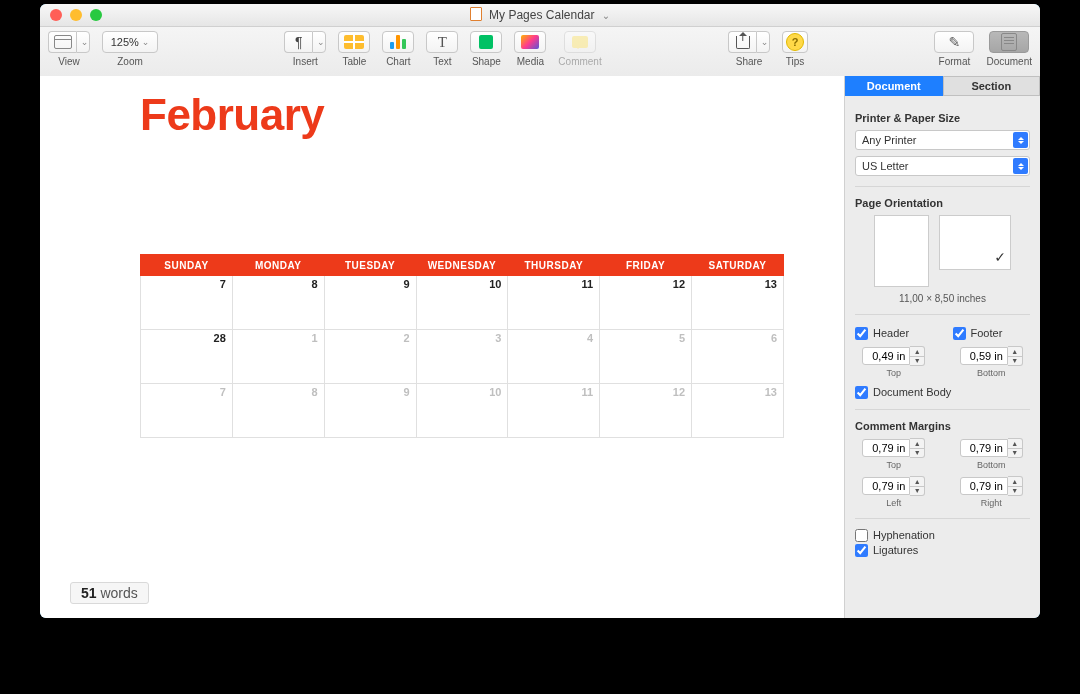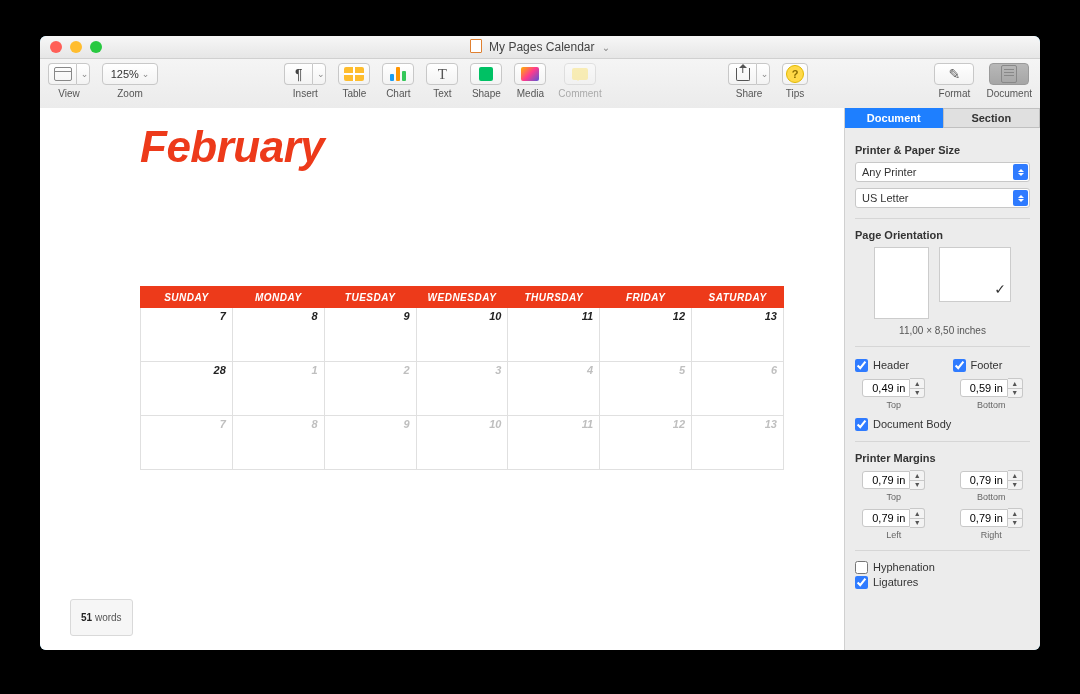--- a/index.html
+++ b/index.html
@@ -1,16 +1,16 @@
 <!DOCTYPE html>
 <html><head>
 <meta charset="utf-8">
 <style>
   html, body { margin: 0; padding: 0; font-family: -apple-system, "Helvetica Neue", Arial, sans-serif; background: #000; }
-  .window { position: relative; width: 1000px; height: 614px; margin: 36px auto; background: #7dd3fc; border-radius: 6px; box-shadow: 0 15px 40px rgba(0,0,0,.5); overflow: hidden; }
+  .window { position: relative; width: 1000px; height: 614px; margin: 4px auto; background: #7dd3fc; border-radius: 6px; box-shadow: 0 15px 40px rgba(0,0,0,.5); overflow: hidden; }
 
   
   .titlebar { position: relative; height: 22px; background: linear-gradient(#f7f7f7,#e6e6e6); border-bottom: 1px solid #d0d0d0; }
   .traffic { position: absolute; left: 10px; top: 5px; display: flex; gap: 8px; }
   .traffic span { width: 12px; height: 12px; border-radius: 50%; display: inline-block; }
   .t-close { background:#ff5f57; } .t-min { background:#ffbd2e; } .t-max { background:#28c940; }
   .title { position:absolute; left:0; right:0; top:3px; text-align:center; font-size:12px; color:#444; }
   .title-chevron { font-size:10px; color:#888; margin-left:4px; }
   .title-doc-icon { display:inline-block; width:10px; height:12px; margin-right:4px; vertical-align:-2px; border:1px solid #e08030; border-radius:1px; background:#fff; position:relative; }
 
@@ -49,31 +49,31 @@
   .ico-share::before{content:"";position:absolute;left:50%;top:-8px;transform:translateX(-50%);border:4px solid transparent;border-bottom-color:#555;}
   .ico-share::after{content:"";position:absolute;left:50%;top:-3px;width:1.5px;height:8px;background:#555;transform:translateX(-50%);}
   .ico-tips { width:16px;height:16px;border-radius:50%;background:#ffd948;border:1px solid #e2b900;color:#8a6d00;font-size:11px;font-weight:700;display:flex;align-items:center;justify-content:center; }
   .ico-brush { font-size:14px; color:#555; }
   .ico-doc { width:14px; height:16px; border:1.5px solid #888; border-radius:2px; position:relative; }
   .ico-doc::before{ content:""; position:absolute; left:2px; right:2px; top:3px; height:1px; background:#888; box-shadow: 0 3px 0 #888, 0 6px 0 #888; }
 
   
   .content { position:absolute; left:0; right:0; top:72px; bottom:0; display:flex; }
   .canvas { flex:1; background:#fff; position:relative; overflow:hidden; }
-  .page { position:absolute; left:20px; right:20px; top:14px; bottom:0;font-style:italic; }
+  .page { position:absolute; left:20px; right:20px; top:14px; bottom:0; }
   .page-title { font-size:44px; font-weight:700; color:#ed3a1a; letter-spacing:-.5px; margin:0 0 2px 80px; }
   .page-year  { font-size:24px; color:#222; margin-left:80px; }
 
   
   .cal { position:absolute; left:80px; right:40px; top:164px; border-collapse:collapse; width:calc(100% - 120px); table-layout:fixed; }
   .cal th { background:#ed3a1a; color:#fff; font-size:10px; font-weight:700; letter-spacing:.5px; height:18px; border:1px solid #ed3a1a; }
   .cal td { border:1px solid #e0e0e0; height:50px; vertical-align:top; text-align:right; padding-right:6px; padding-top:2px; font-size:11px; font-weight:600; color:#222; }
   .cal td.other { color:#bfbfbf; }
 
-  .wordcount { position:absolute; left:30px; bottom:14px; background:#f6f6f6; border:1px solid #d9d9d9; border-radius:3px; font-size:10px; color:#555; padding:12px 10px; }
+  .wordcount { position:absolute; left:30px; bottom:14px; background:#f6f6f6; border:1px solid #d9d9d9; border-radius:3px; font-size:14px; color:#555; padding:2px 10px; }
   .wordcount b{color:#222;}
 
   
   .inspector { width:195px; background:#ececec; border-left:1px solid #d0d0d0; font-size:11px; color:#333; display:flex; flex-direction:column; }
   .insp-tabs { display:flex; }
   .insp-tab { flex:1; text-align:center; font-weight:600; padding:3px 0; border:1px solid #c0c0c0; background:#e0e0e0; }
   .insp-tab.active { background:#1e7fff; color:#fff; border-color:#1e7fff; }
   .insp-body { padding:8px 10px; overflow:auto; }
   .insp-h { font-weight:700; margin-top:8px; margin-bottom:6px; }
   .sel { position:relative; width:100%; height:20px; background:#fff; border:1px solid #c8c8c8; border-radius:3px; font-size:11px; padding:0 20px 0 6px; line-height:18px; margin-bottom:6px; box-sizing:border-box; }
@@ -353,21 +353,21 @@
           </div>
         </div>
 
         <label class="ck" style="margin-top:8px">
             <input type="checkbox" checked="" style="">
             <span>Document Body</span>
           </label>
 
         <hr class="hr">
 
-        <div class="insp-h">Printer Margins</div>
+        <div class="insp-h">Comment Margins</div>
         <div class="row2">
           <div class="col">
             <div class="stepper">
                 <input value="0,79 in" style="">
                 <div class="step-btns">
                   <span>▲</span>
                   <span>▼</span>
                 </div>
               </div>
             <div class="sublabel">Top</div>

